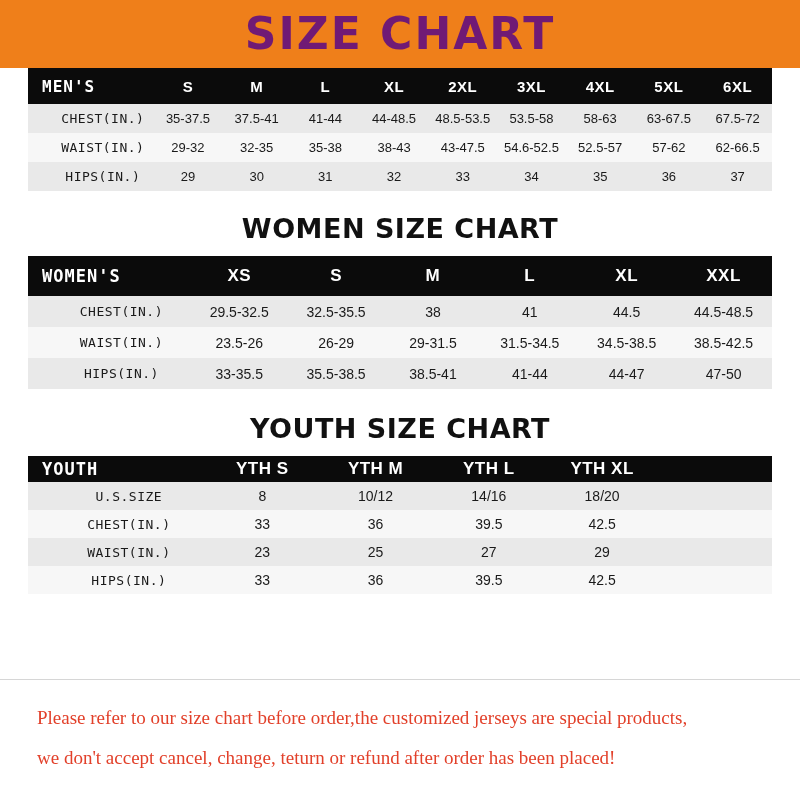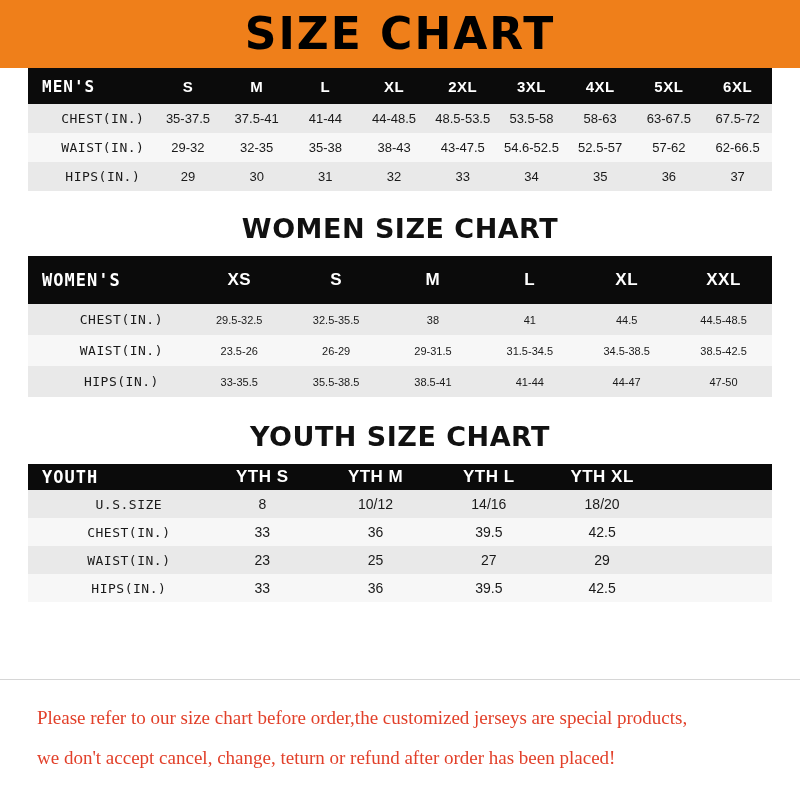--- a/index.html
+++ b/index.html
@@ -28,21 +28,21 @@
     display: flex;
     align-items: center;
     justify-content: center;
     flex: 0 0 auto;
   }
   .banner-title {
     font-family: "DejaVu Sans", sans-serif;
     font-weight: bold;
     font-size: 44px;
     letter-spacing: 2px;
-    color: #000000;
+    color: #701a75;
     line-height: 1;
   }
   
   .content {
     flex: 1 1 auto;
     padding: 0 28px;
     box-sizing: border-box;
   }
   .section-title {
     text-align: center;
@@ -91,22 +91,22 @@
   table.size-table tbody tr.even td { background: #f7f7f7; }
   table.size-table tbody td.rowlabel {
     font-family: "DejaVu Sans Mono", monospace;
     font-size: 13px;
     letter-spacing: 0.5px;
     text-align: center;
     padding-left: 24px;
   }
 
   
-  table.women th, table.women td { height: 31px; font-size: 11px; }
-  table.women thead th { height: 48px; font-size: 17px; }
+  table.women th, table.women td { height: 31px; font-size: 14px; }
+  table.women thead th { height: 40px; font-size: 17px; }
   table.women thead th.corner { font-size: 17px; }
 
   table.youth th, table.youth td { height: 28px; font-size: 14px; }
   table.youth thead th { height: 26px; font-size: 17px; }
   table.youth thead th.corner { font-size: 17px; }
 
   
   .footer-note {
     flex: 0 0 auto;
     padding: 10px 22px 14px;

